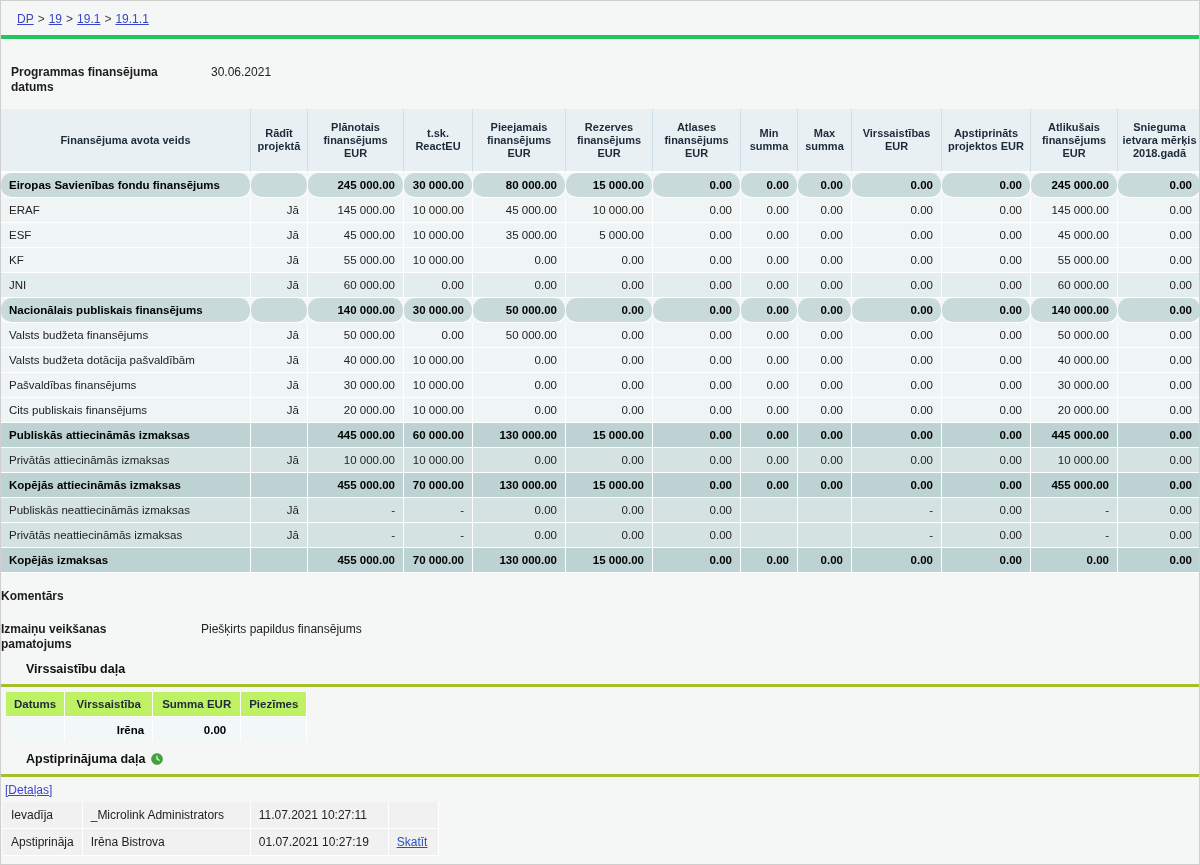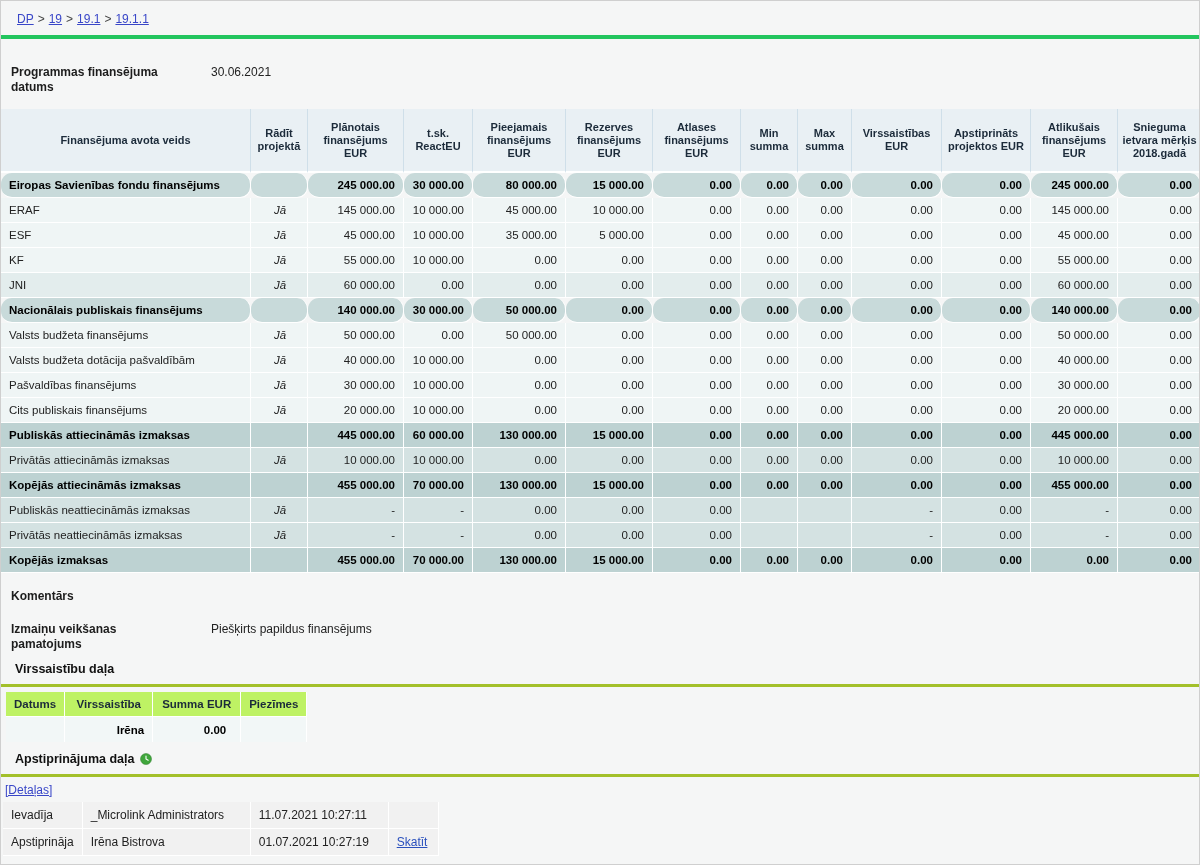--- a/index.html
+++ b/index.html
@@ -7,21 +7,21 @@
   body { font-family: "Liberation Sans", "DejaVu Sans", sans-serif; }
   .page {
     width: 1200px; height: 865px; background:#f5f6f6;
     border:1px solid #cfcfcf; overflow:hidden; position:relative;
   }
   
   .breadcrumb-bar { padding:11px 16px 9px 16px; border-bottom:4px solid #22c55e; font-size:12px; color:#444; }
   .bc-link { color:#3946c8; text-decoration:underline; cursor:pointer; }
   .bc-sep { color:#444; margin:0 4px; }
   
-  .pad { padding-left:10px; }
+  .pad { }
   .field { display:flex; align-items:flex-start; }
   .field-label { width:170px; margin-right:30px; font-weight:bold; font-size:12px; color:#1d1d1d; line-height:15px; }
   .field-value { font-size:12px; color:#222; padding-top:0px; }
   .program-date { margin:26px 0 14px 0; padding-left:10px; min-height:30px; }
   .field-comment { margin-top:16px; }
   .field-reason { margin-top:18px; min-height:30px; }
   
   table { border-collapse:separate; border-spacing:0; }
   .fin-table { width:1200px; table-layout:fixed; }
   .fin-table th {
@@ -30,29 +30,29 @@
     padding:5px 3px; height:64px;
     border-right:1px solid #cfdfe9; border-bottom:2px solid #fff;
   }
   .fin-table th:last-child { border-right:none; }
   .fin-table td {
     font-size:11.5px; color:#222; line-height:14px; padding:5px 8px;
     border-right:1px solid #fff; border-bottom:1px solid #fff;
     white-space:nowrap; overflow:hidden;
   }
   .fin-table td.c-name { text-align:left; }
-  .fin-table td.c-show { text-align:center; padding-left:10px;font-style:italic; }
+  .fin-table td.c-show { text-align:right; padding-left:10px; }
   .fin-table td.num { text-align:right; }
   tr.row td { background:#eff5f5; }
   tr.row-alt td { background:#e3eded; }
   tr.section td { background:#c8dada; font-weight:bold; color:#000;border-radius:11px; }
   tr.block-bold td { background:#bdd2d2; font-weight:bold; color:#000; }
   tr.block-row td { background:#d4e2e2; }
   
-  .section-title { font-size:12.5px; font-weight:bold; color:#111; padding-left:14px; margin-top:10px; }
+  .section-title { font-size:12.5px; font-weight:bold; color:#111; padding-left:1px; margin-top:10px;margin-left:24px; }
   .icon-title { display:flex; align-items:center; gap:6px; margin-top:10px;text-align:center; }
   .green-line { height:3px; background:#a3c02b; margin-top:8px; }
   
   .vs-table { margin:5px 0 0 5px; }
   .vs-table th { background:#bef264; color:#1c2b3a; font-size:11.5px; font-weight:bold; text-align:center; padding:6px 8px; border-right:1px solid #fff; border-bottom:1px solid #fff; }
   .vs-table td { background:#f2f7f7; font-size:11.5px; padding:6px 8px; border-right:1px solid #fff; height:25px; }
   .vs-total-label { font-weight:bold; text-align:right; color:#000; }
   .vs-total-value { font-weight:bold; text-align:right; color:#000; padding-right:14px !important; }
   
   .detalas { margin:6px 0 0 4px; font-size:12px; }

